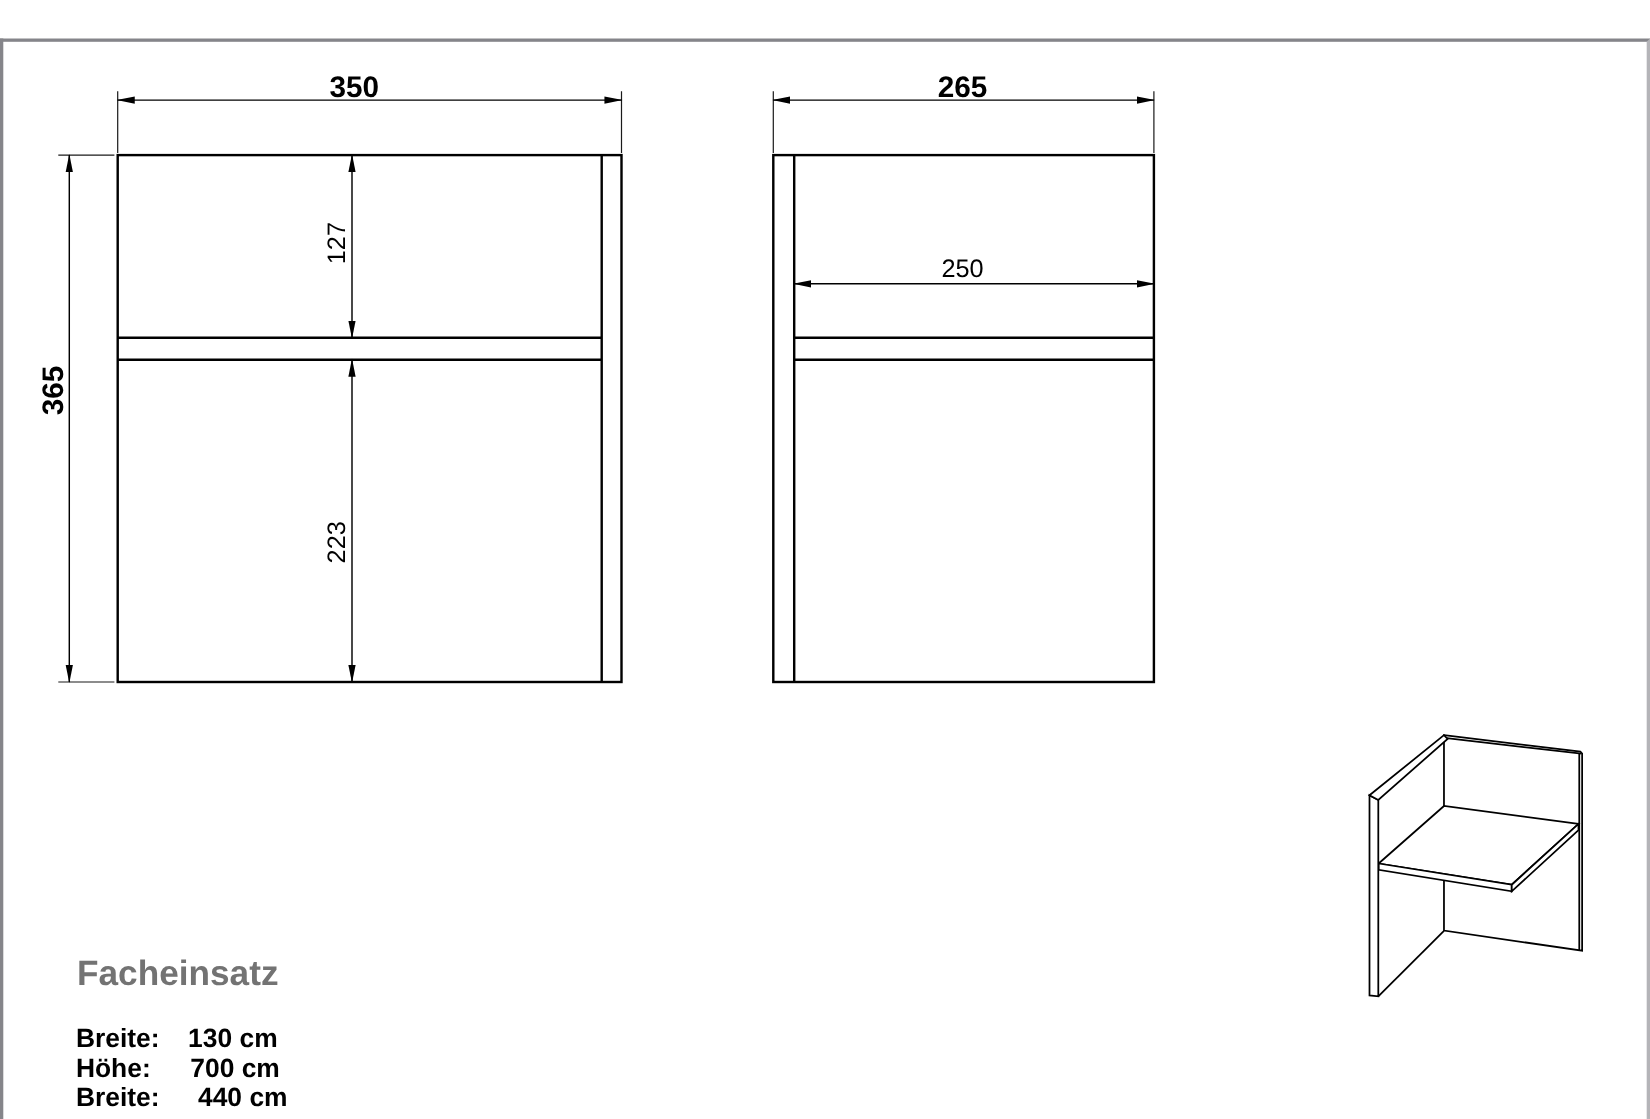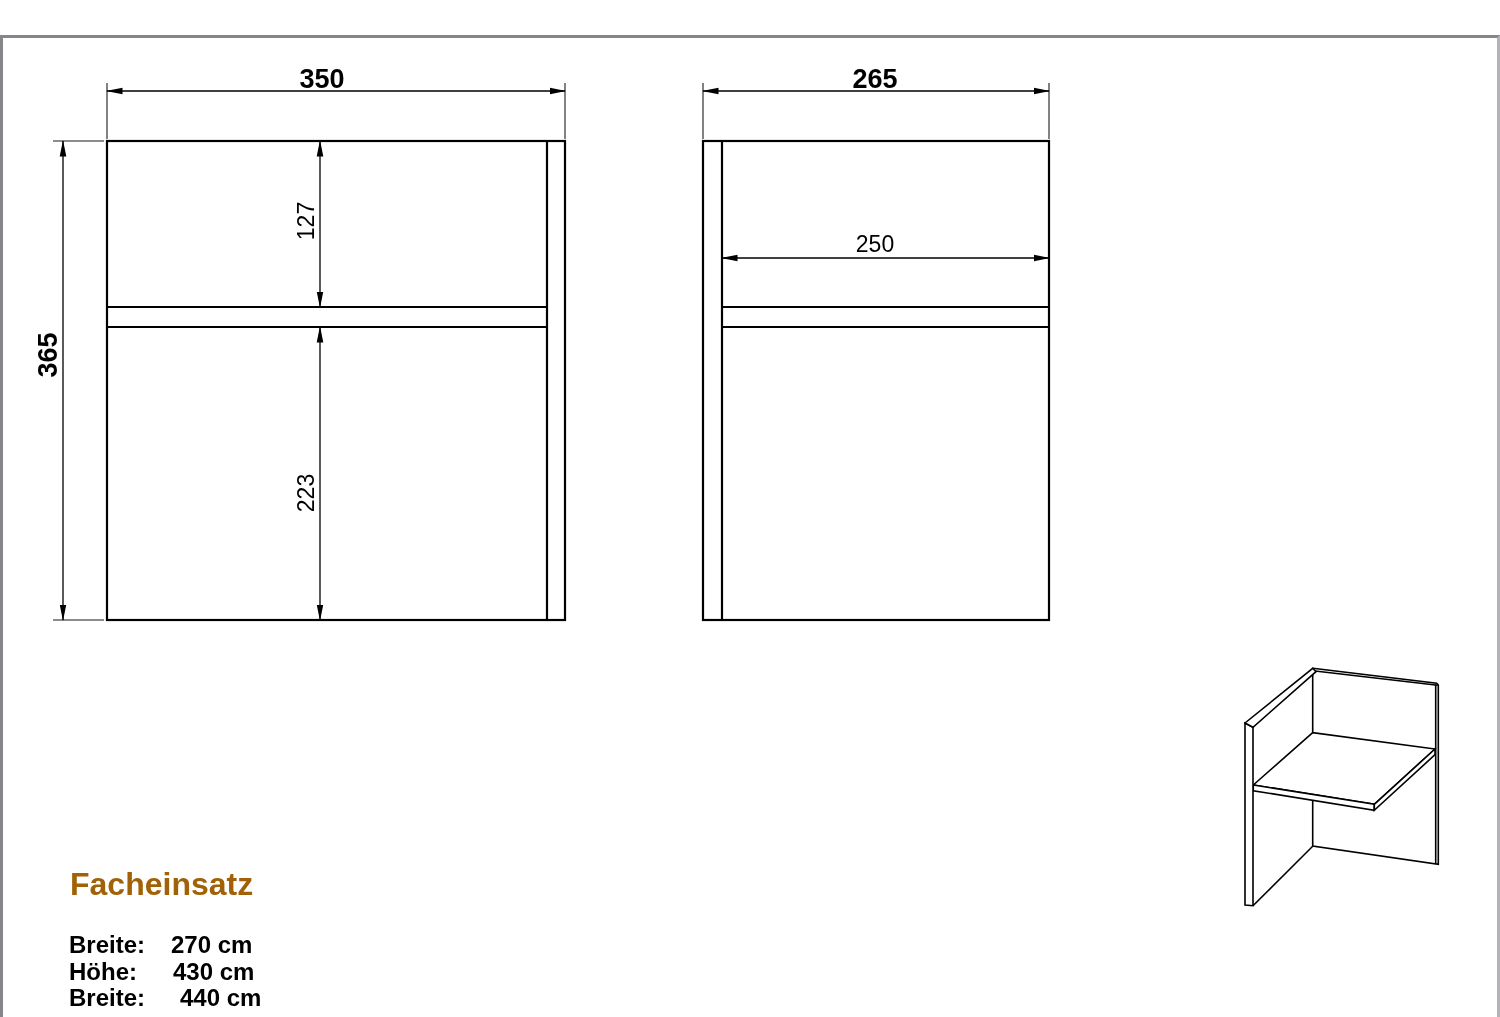--- a/index.html
+++ b/index.html
@@ -19,21 +19,21 @@
   #drawing-svg{position:absolute;left:-3px;top:-3px;width:1500px;height:1017px;}
   .outline{stroke:#000;stroke-width:2.2;fill:none;}
   .dimline{stroke:#000;stroke-width:1.3;fill:none;}
   .extline{stroke:#1a1a1a;stroke-width:1.1;fill:none;}
   .iso{stroke:#000;stroke-width:1.6;fill:none;stroke-linejoin:miter;}
   .iso-face{stroke:#000;stroke-width:1.6;fill:#ffffff;stroke-linejoin:miter;}
   .dim-big{font-family:"Liberation Sans",sans-serif;font-size:27px;font-weight:bold;fill:#000;}
   .dim-small{font-family:"Liberation Sans",sans-serif;font-size:23px;font-weight:normal;fill:#000;}
   #product-title{
     position:absolute;left:67px;top:830px;
-    font-size:32px;font-weight:bold;color:#a16207;line-height:1;
+    font-size:32px;font-weight:bold;color:#737373;line-height:1;
   }
   #spec-table{
     position:absolute;left:66px;top:894px;
     font-size:24px;color:#000;line-height:26.5px;
   }
   .spec-row{display:grid;grid-template-columns:102px auto;font-weight:bold;}
   .spec-value.v2{padding-left:2px;}
   .spec-value.v3{padding-left:9px;}
 </style>
 </head>
@@ -109,25 +109,25 @@
 
       <path class="iso-face" d="M15,68 L82.7,13.3 L86,16.7 L23,72.3 Z"></path>
     </g>
   </svg>
 
   <div id="product-title">Facheinsatz</div>
 
   <div id="spec-table">
     <div class="spec-row">
       <span class="spec-label">Breite:</span>
-      <span class="spec-value v1">270 cm</span>
+      <span class="spec-value v1">130 cm</span>
     </div>
     <div class="spec-row">
       <span class="spec-label">Höhe:</span>
-      <span class="spec-value v2">430 cm</span>
+      <span class="spec-value v2">700 cm</span>
     </div>
     <div class="spec-row">
       <span class="spec-label">Breite:</span>
       <span class="spec-value v3">440 cm</span>
     </div>
   </div>
 
 </div>
 
 </body></html>

